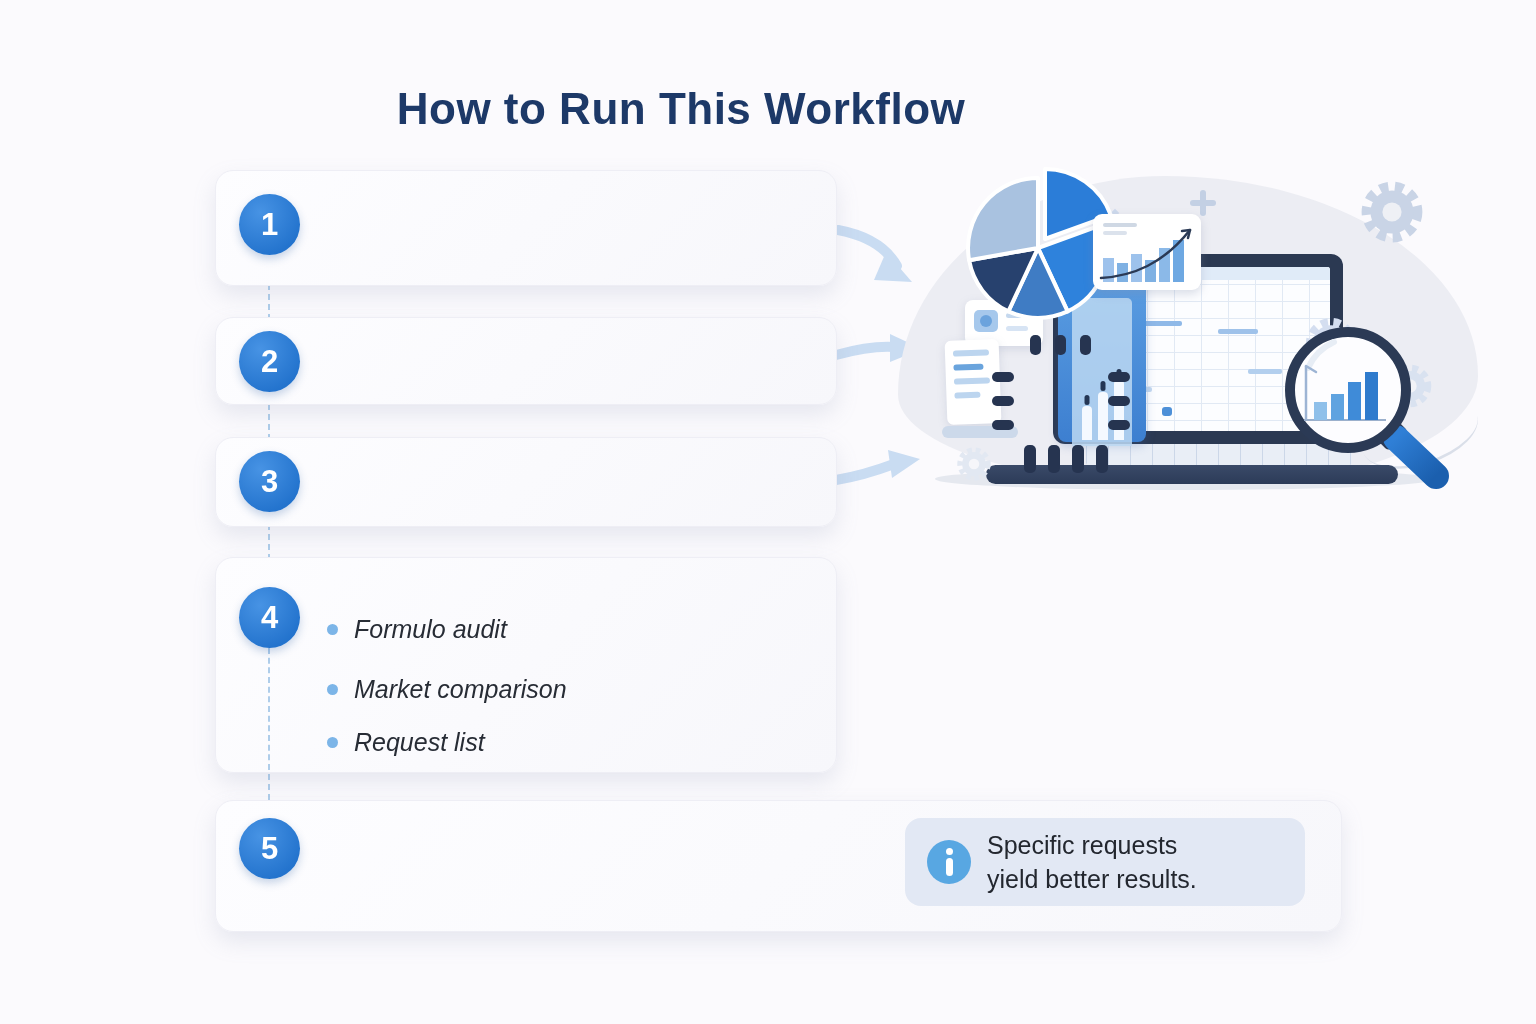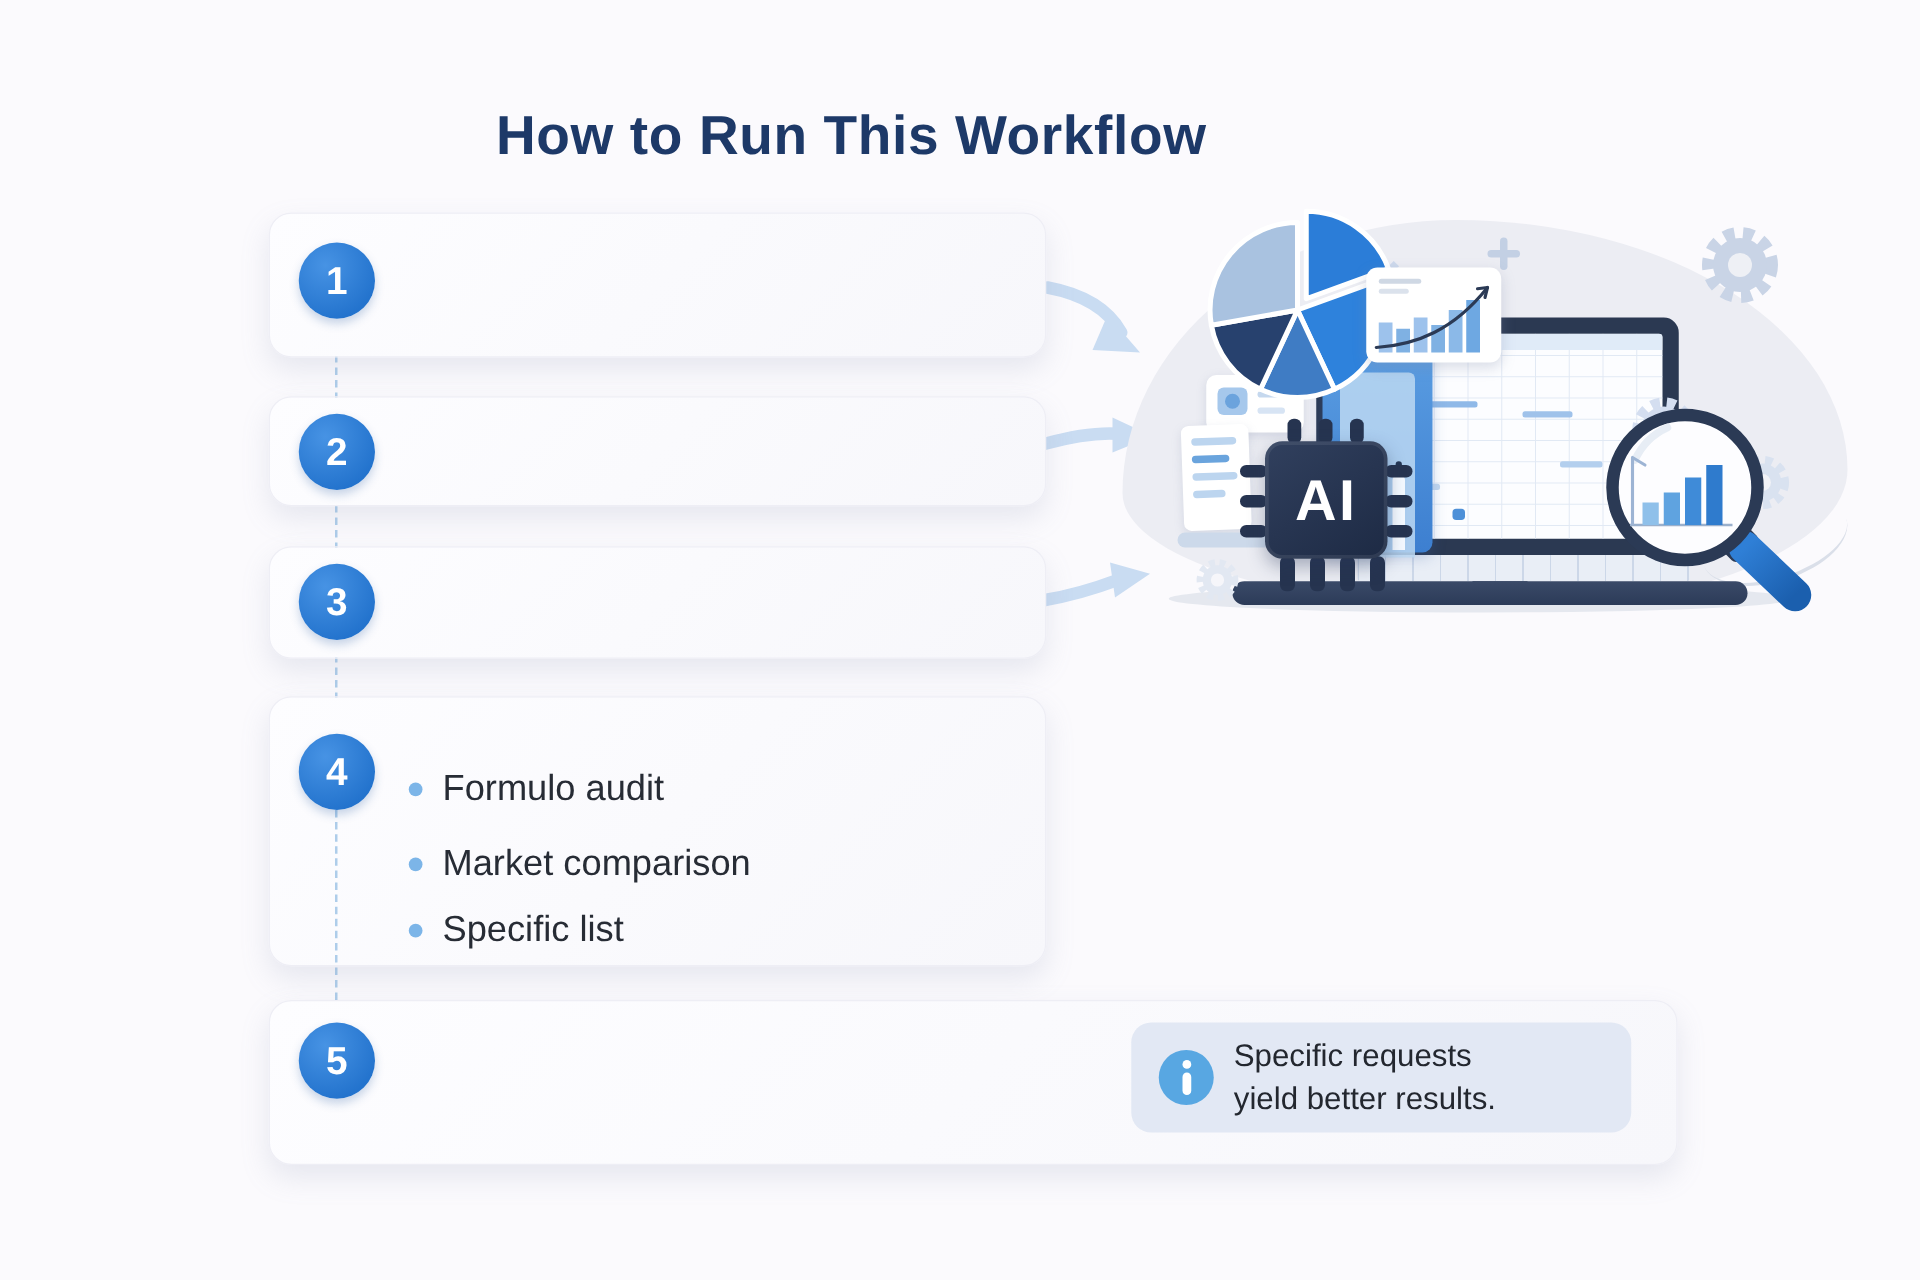--- a/index.html
+++ b/index.html
@@ -57,21 +57,21 @@
   }
   .h1{left:322px;top:196px;} .s1{left:322px;top:240px;}
   .h2{left:322px;top:347px;} .h3{left:322px;top:467px;}
   .h4{left:322px;top:571px;} .h5{left:322px;top:820px;}
 
   .bullet-row{position:absolute;display:flex;align-items:center;z-index:3;}
   .bullet-dot{
     width:11px;height:11px;border-radius:50%;background:#7cb5e8;
     margin-right:16px;flex:0 0 auto;
   }
-  .bullet-text{font-size:29px;color:#272c35;white-space:nowrap;}
+  .bullet-text{font-size:25px;color:#272c35;white-space:nowrap;font-style:italic;}
   .r1{left:327px;top:615px;} .r2{left:327px;top:652px;}
   .r3{left:327px;top:675px;} .r4{left:327px;top:728px;}
   .r5{left:327px;top:870px;}
 
   
   .callout{
     position:absolute;left:905px;top:818px;width:400px;height:88px;
     background:#e2e8f4;border-radius:16px;z-index:3;
     display:flex;align-items:center;
   }
@@ -267,21 +267,21 @@
   <div class="bullet-row r1">
     <span class="bullet-dot"></span>
     <span class="bullet-text">Formulo audit</span>
   </div>
   <div class="bullet-row r3">
     <span class="bullet-dot"></span>
     <span class="bullet-text">Market comparison</span>
   </div>
   <div class="bullet-row r4">
     <span class="bullet-dot"></span>
-    <span class="bullet-text">Specific list</span>
+    <span class="bullet-text">Request list</span>
   </div>
 
   <div class="step-heading h5">Review Output &amp; Prepare for GP Call</div>
 
   <div class="callout">
     <span class="info-icon"></span>
     <span class="callout-text">
       <span>Specific requests</span><br>
       <span>yield better results.</span>
     </span>
@@ -368,23 +368,20 @@
     <span class="pin pinR pR2"></span>
     <span class="pin pinR pR3"></span>
     <span class="pin pinT pT1"></span>
     <span class="pin pinT pT2"></span>
     <span class="pin pinT pT3"></span>
     <span class="pin pinB pB1"></span>
     <span class="pin pinB pB2"></span>
     <span class="pin pinB pB3"></span>
     <span class="pin pinB pB4"></span>
 
-    <div class="chip">
-      <span class="chip-label">AI</span>
-    </div>
 
     <svg class="pie-wrap" viewBox="0 0 180 180">
       <g stroke="#ffffff" stroke-width="4" stroke-linejoin="round">
         <path d="M90,90 L155.8,66.1 A70,70 0 0,1 119.6,153.4 Z" fill="#2e82dc"></path>
         <path d="M90,90 L119.6,153.4 A70,70 0 0,1 60.4,153.4 Z" fill="#3f7cc4"></path>
         <path d="M90,90 L60.4,153.4 A70,70 0 0,1 21.1,102.2 Z" fill="#27416e"></path>
         <path d="M90,90 L21.1,102.2 A70,70 0 0,1 90,20 Z" fill="#a9c2e0"></path>
         <path d="M97,81 L97,11 A70,70 0 0,1 162.8,57.1 Z" fill="#2b7dd8"></path>
       </g>
     </svg>

